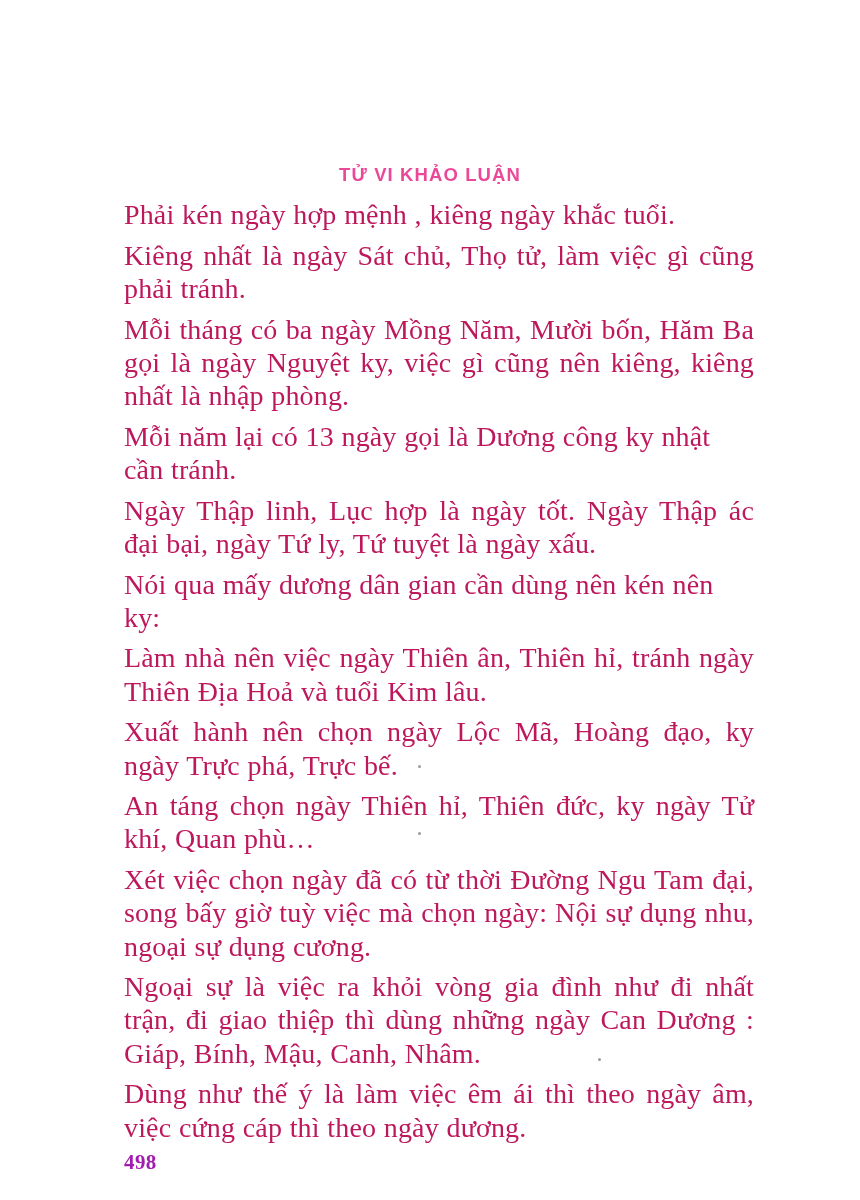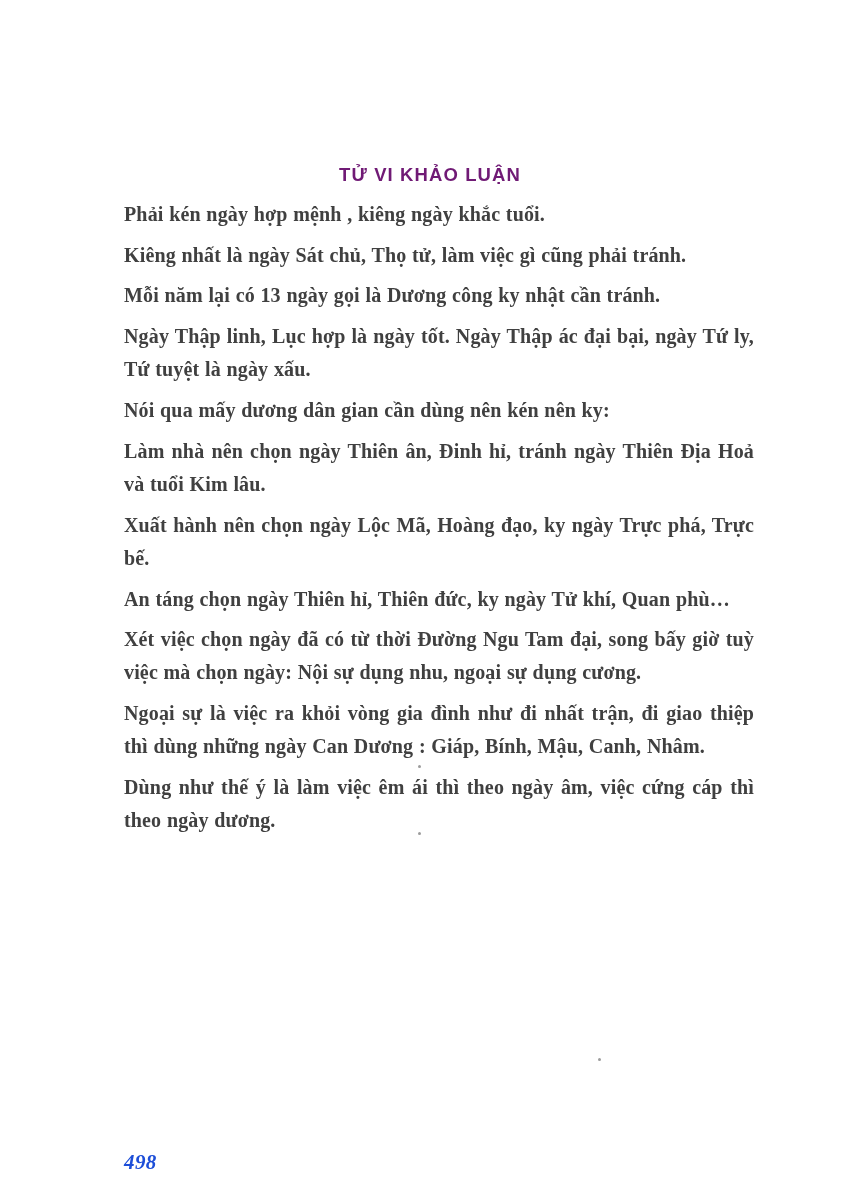--- a/index.html
+++ b/index.html
@@ -30,58 +30,57 @@
     position: absolute;
     top: 166px;
     left: 0;
     width: 860px;
     text-align: center;
     font-family: "Liberation Sans", "DejaVu Sans", sans-serif;
     font-size: 18.5px;
     font-weight: 700;
     letter-spacing: 1.1px;
     line-height: 1;
-    color: #701a75;
+    color: #ec4899;
   }
 
   
   .text-column {
     position: absolute;
     top: 198px;
     left: 124px;
     width: 630px;
   }
 
   .para {
-    font-size: 20px;
-    font-weight: 700;
+    font-size: 28px;
+    font-weight: 400;
     line-height: 33.2px;
     margin: 0 0 7.5px 0;
     text-align: justify;
     text-justify: inter-word;
     word-spacing: 0.5px;
     letter-spacing: 0.15px;
-    color: #404040;
+    color: #be185d;
   }
   
   .para.single {
     text-align: left;
   }
 
   .page-number {
     position: absolute;
     left: 124px;
     top: 1152px;
     font-size: 21px;
     font-weight: 700;
     line-height: 1;
     letter-spacing: 0.4px;
-    color: #1d4ed8;
+    color: #a21caf;
     font-family: "Liberation Serif", "DejaVu Serif", serif;
-    font-style: italic;
   }
 
   
   .speck {
     position: absolute;
     background: #4a4a4a;
     border-radius: 50%;
     opacity: 0.55;
   }
 </style>
@@ -89,24 +88,25 @@
 <body>
 
 <div class="page">
 
   <div class="running-head">TỬ VI KHẢO LUẬN</div>
 
   <div class="text-column">
 
     <p class="para single">Phải kén ngày hợp  mệnh , kiêng ngày khắc tuổi.</p>
     <p class="para">Kiêng nhất là ngày Sát chủ, Thọ tử, làm việc gì cũng phải tránh.</p>
+    <p class="para">Mỗi tháng có ba ngày Mồng Năm, Mười bốn, Hăm Ba gọi là ngày Nguyệt ky, việc gì cũng nên kiêng, kiêng nhất là nhập phòng.</p>
     <p class="para single">Mỗi năm lại có 13 ngày gọi là Dương công ky nhật cần tránh.</p>
     <p class="para">Ngày Thập linh, Lục hợp  là ngày tốt. Ngày Thập ác đại bại, ngày Tứ ly, Tứ tuyệt là ngày xấu.</p>
     <p class="para single">Nói qua mấy dương dân gian cần dùng nên kén nên ky:</p>
-    <p class="para">Làm nhà nên chọn ngày Thiên ân, Đinh hỉ, tránh ngày Thiên Địa Hoả và tuổi Kim lâu.</p>
+    <p class="para">Làm nhà nên việc ngày Thiên ân, Thiên hỉ, tránh ngày Thiên Địa Hoả và tuổi Kim lâu.</p>
     <p class="para">Xuất hành nên chọn ngày Lộc Mã, Hoàng đạo, ky ngày Trực phá, Trực bế.</p>
     <p class="para">An táng chọn ngày Thiên hỉ, Thiên đức, ky ngày Tử khí, Quan phù…</p>
     <p class="para">Xét việc chọn ngày đã có từ thời Đường  Ngu Tam đại, song bấy giờ tuỳ việc mà chọn ngày: Nội sự dụng nhu, ngoại sự dụng cương.</p>
     <p class="para">Ngoại sự là việc ra khỏi vòng gia đình như đi nhất trận, đi giao thiệp thì dùng những ngày Can Dương : Giáp, Bính, Mậu, Canh, Nhâm.</p>
     <p class="para">Dùng như thế ý là làm việc êm ái thì theo ngày âm, việc cứng cáp thì theo ngày dương.</p>
 
   </div>
 
   <div class="page-number">498</div>
 

